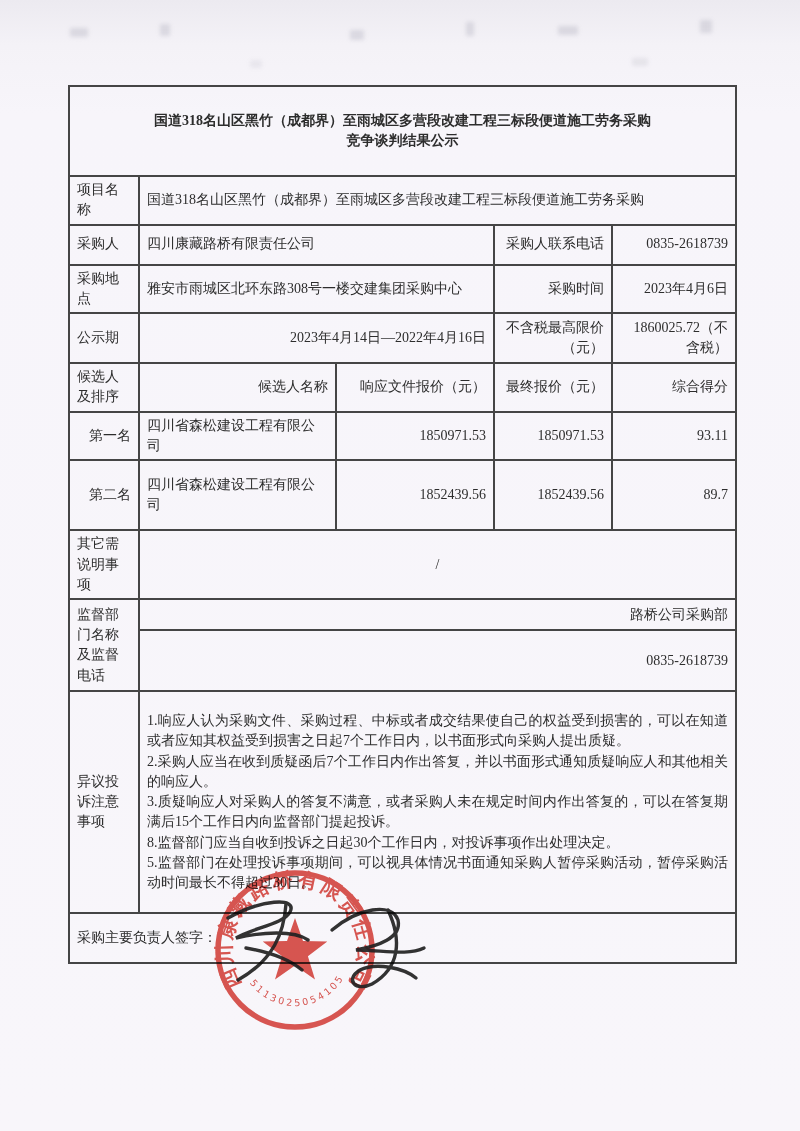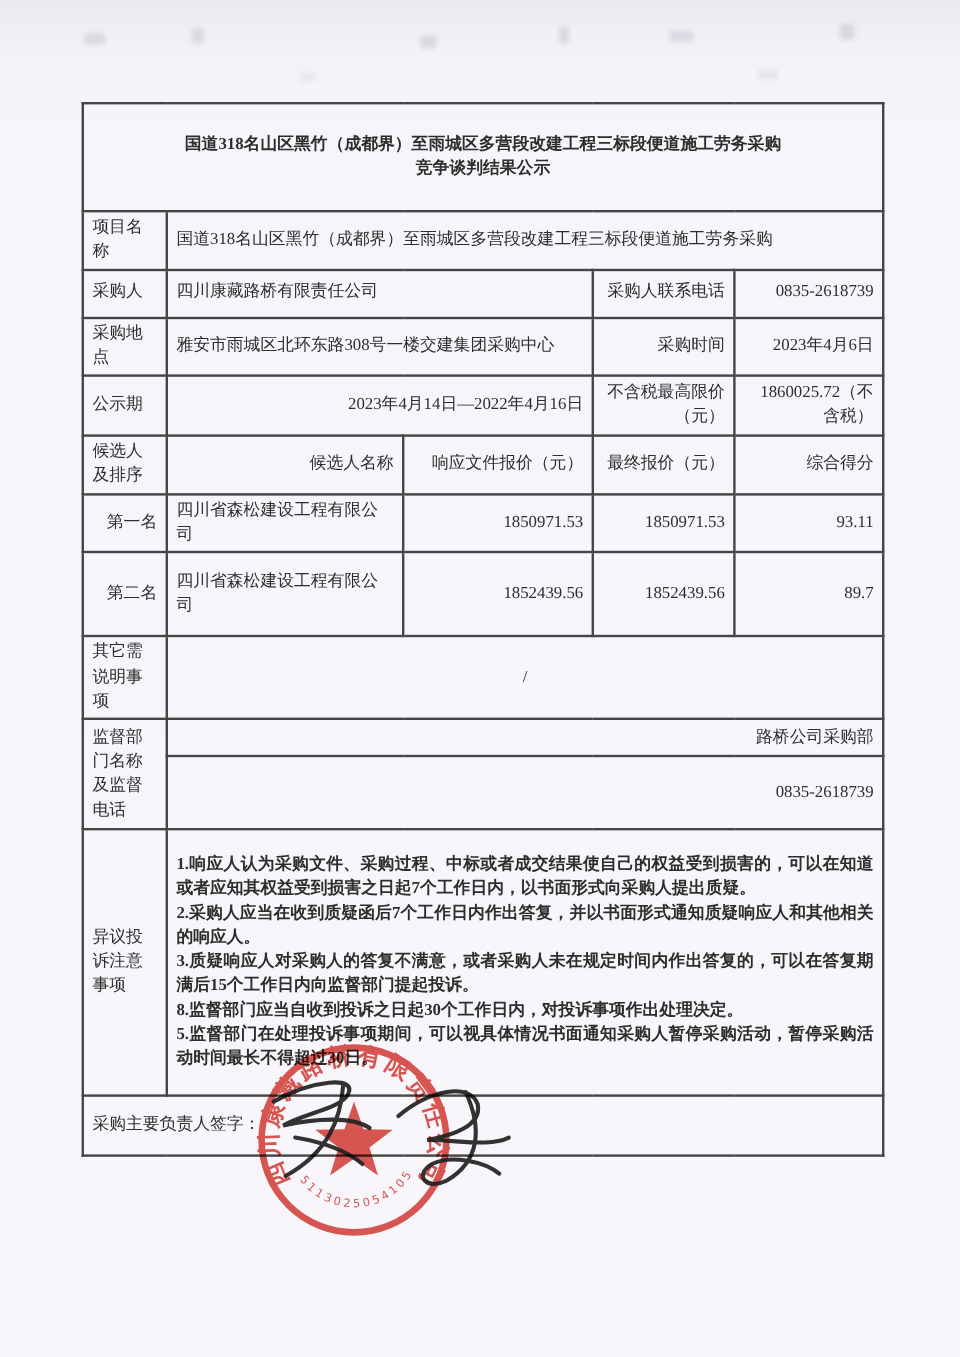--- a/index.html
+++ b/index.html
@@ -52,21 +52,21 @@
   tr.r-loc{height:46px;margin-left:24px;}
   tr.r-period{height:50px;}
   tr.r-chead{height:48px;}
   tr.r-cand1{height:40px;}
   tr.r-cand2{height:70px;}
   tr.r-other{height:58px;}
   tr.r-sup1{height:31px;}
   tr.r-sup2{height:61px;}
   tr.r-notice{height:222px;}
   tr.r-sign{height:50px;}
-  .notice-cell{vertical-align:middle;padding:6px 10px;font-weight:bold;}
+  .notice-cell{vertical-align:middle;padding:6px 10px;}
   .notice-cell div{margin:0;text-align:justify;}
   .sign-cell{font-size:15px;padding-left:8px;}
   .slash-cell{text-align:center;font-size:16px;}
 
   .overlay{
     position:absolute;left:190px;top:852px;width:290px;height:230px;
     pointer-events:none;
   }
   .overlay svg{mix-blend-mode:multiply;}
 </style>

